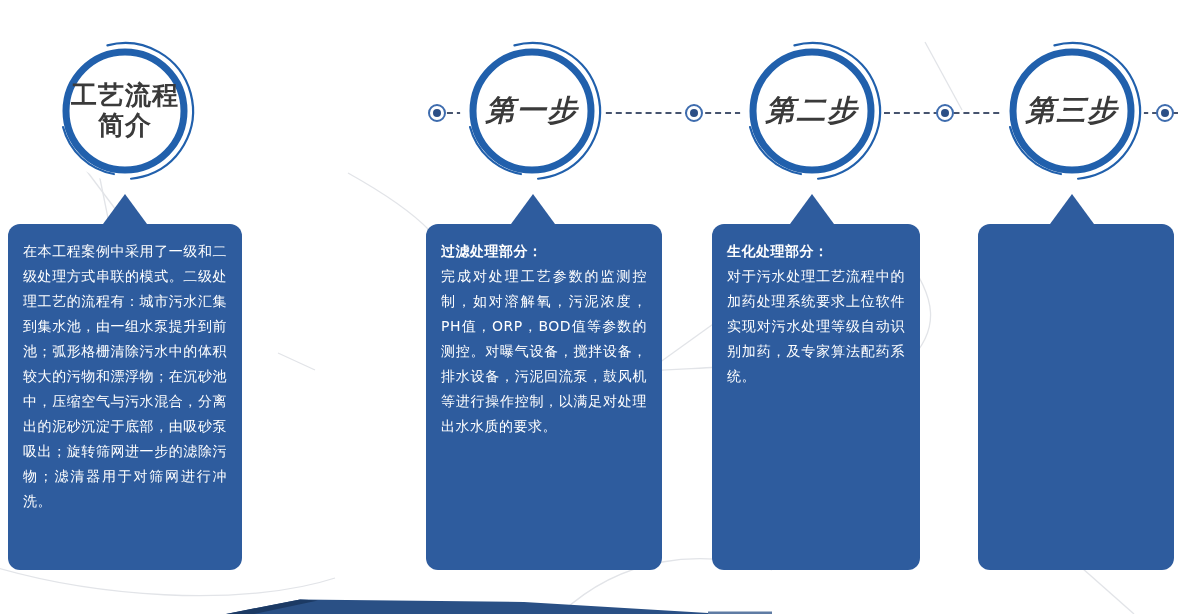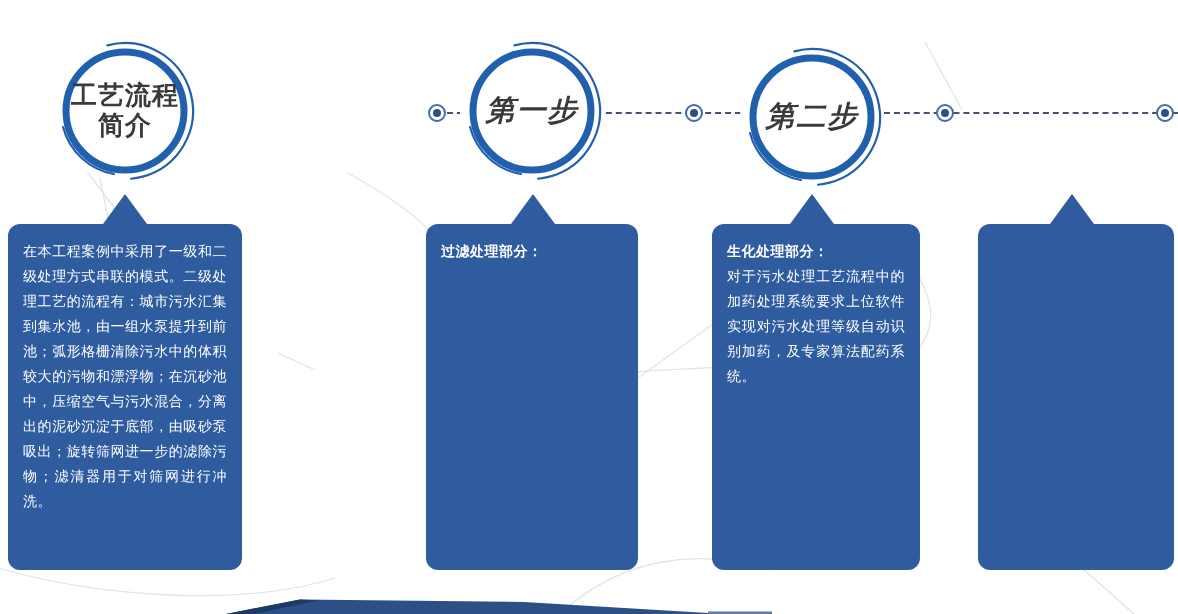--- a/index.html
+++ b/index.html
@@ -94,42 +94,52 @@
   <div class="node step" style="left:452px;top:31px;">
     <svg width="160" height="160" viewBox="0 0 160 160">
       <circle cx="80" cy="80" r="72" fill="#ffffff"></circle>
       <circle cx="80" cy="80" r="59" fill="none" stroke="#2160ac" stroke-width="7"></circle>
       <circle cx="80" cy="80" r="68" fill="none" stroke="#2160ac" stroke-width="2.2" stroke-dasharray="225 203" transform="rotate(-105 80 80)" stroke-linecap="round"></circle>
       <circle cx="80" cy="80" r="64" fill="none" stroke="#2160ac" stroke-width="2.2" stroke-dasharray="73 330" transform="rotate(100 80 80)" stroke-linecap="round"></circle>
     </svg>
     <div class="label">第一步</div>
   </div>
 
-  <div class="node step" style="left:732px;top:37px;">
+  <div class="node step" style="left:732px;top:31px;">
     <svg width="160" height="160" viewBox="0 0 160 160">
       <circle cx="80" cy="80" r="72" fill="#ffffff"></circle>
       <circle cx="80" cy="80" r="59" fill="none" stroke="#2160ac" stroke-width="7"></circle>
       <circle cx="80" cy="80" r="68" fill="none" stroke="#2160ac" stroke-width="2.2" stroke-dasharray="225 203" transform="rotate(-105 80 80)" stroke-linecap="round"></circle>
       <circle cx="80" cy="80" r="64" fill="none" stroke="#2160ac" stroke-width="2.2" stroke-dasharray="73 330" transform="rotate(100 80 80)" stroke-linecap="round"></circle>
     </svg>
     <div class="label">第二步</div>
   </div>
 
+  <div class="node step" style="left:992px;top:31px;">
+    <svg width="160" height="160" viewBox="0 0 160 160">
+      <circle cx="80" cy="80" r="72" fill="#ffffff"></circle>
+      <circle cx="80" cy="80" r="59" fill="none" stroke="#2160ac" stroke-width="7"></circle>
+      <circle cx="80" cy="80" r="68" fill="none" stroke="#2160ac" stroke-width="2.2" stroke-dasharray="225 203" transform="rotate(-105 80 80)" stroke-linecap="round"></circle>
+      <circle cx="80" cy="80" r="64" fill="none" stroke="#2160ac" stroke-width="2.2" stroke-dasharray="73 330" transform="rotate(100 80 80)" stroke-linecap="round"></circle>
+    </svg>
+    <div class="label">第三步</div>
+  </div>
 
   <div class="pointer" style="left:103px;top:194px;"></div>
   <div class="pointer" style="left:511px;top:194px;"></div>
   <div class="pointer" style="left:790px;top:194px;"></div>
   <div class="pointer" style="left:1050px;top:194px;"></div>
 
   <div class="card" style="left:8px;width:234px;">
     <div>在本工程案例中采用了一级和二级处理方式串联的模式。二级处理工艺的流程有：城市污水汇集到集水池，由一组水泵提升到前池；弧形格栅清除污水中的体积较大的污物和漂浮物；在沉砂池中，压缩空气与污水混合，分离出的泥砂沉淀于底部，由吸砂泵吸出；旋转筛网进一步的滤除污物；滤清器用于对筛网进行冲洗。</div>
   </div>
 
-  <div class="card" style="left:426px;width:212px;">
+  <div class="card" style="left:426px;width:236px;">
     <div class="card-title">过滤处理部分：</div>
+    <div>完成对处理工艺参数的监测控制，如对溶解氧，污泥浓度，PH值，ORP，BOD值等参数的测控。对曝气设备，搅拌设备，排水设备，污泥回流泵，鼓风机等进行操作控制，以满足对处理出水水质的要求。</div>
   </div>
 
   <div class="card" style="left:712px;width:208px;">
     <div class="card-title">生化处理部分：</div>
     <div>对于污水处理工艺流程中的加药处理系统要求上位软件实现对污水处理等级自动识别加药，及专家算法配药系统。</div>
   </div>
 
   <div class="card" style="left:978px;width:196px;">
   </div>
 

